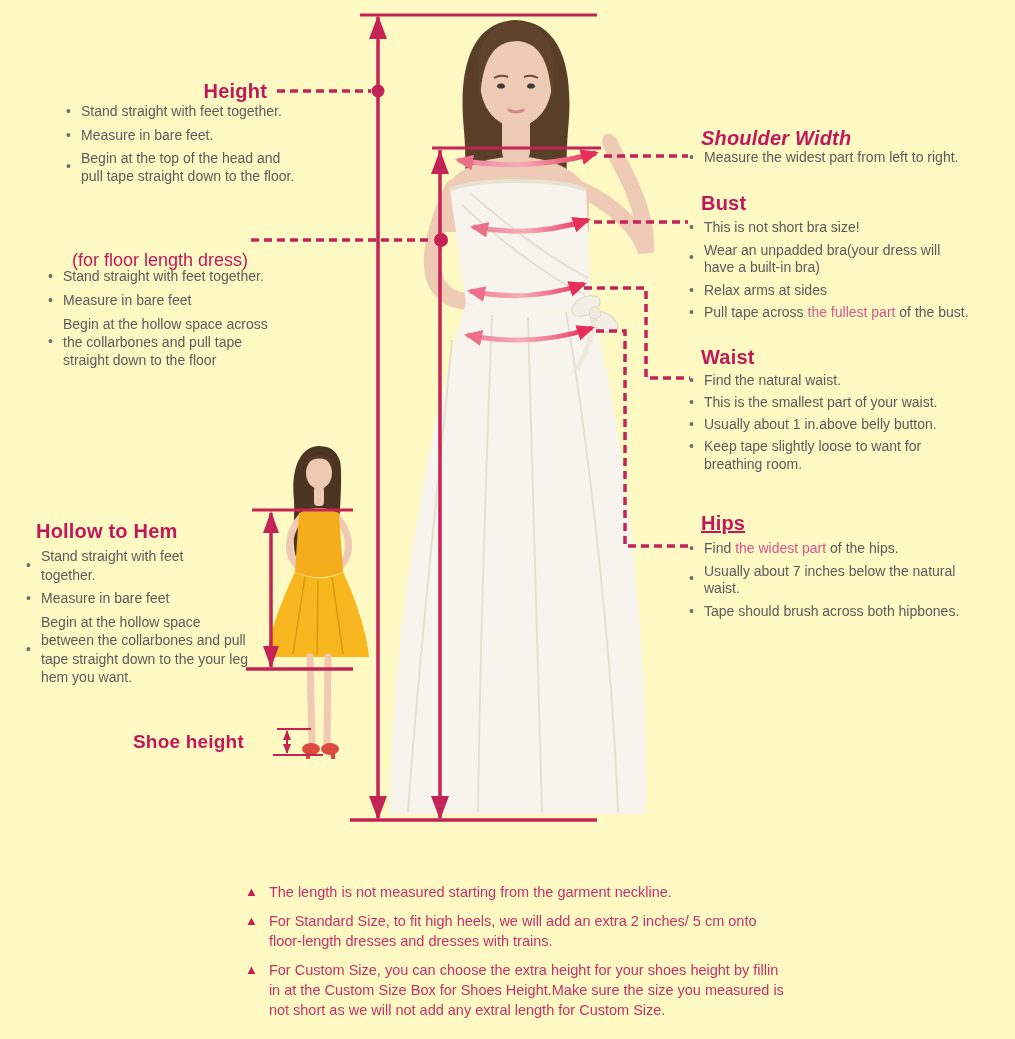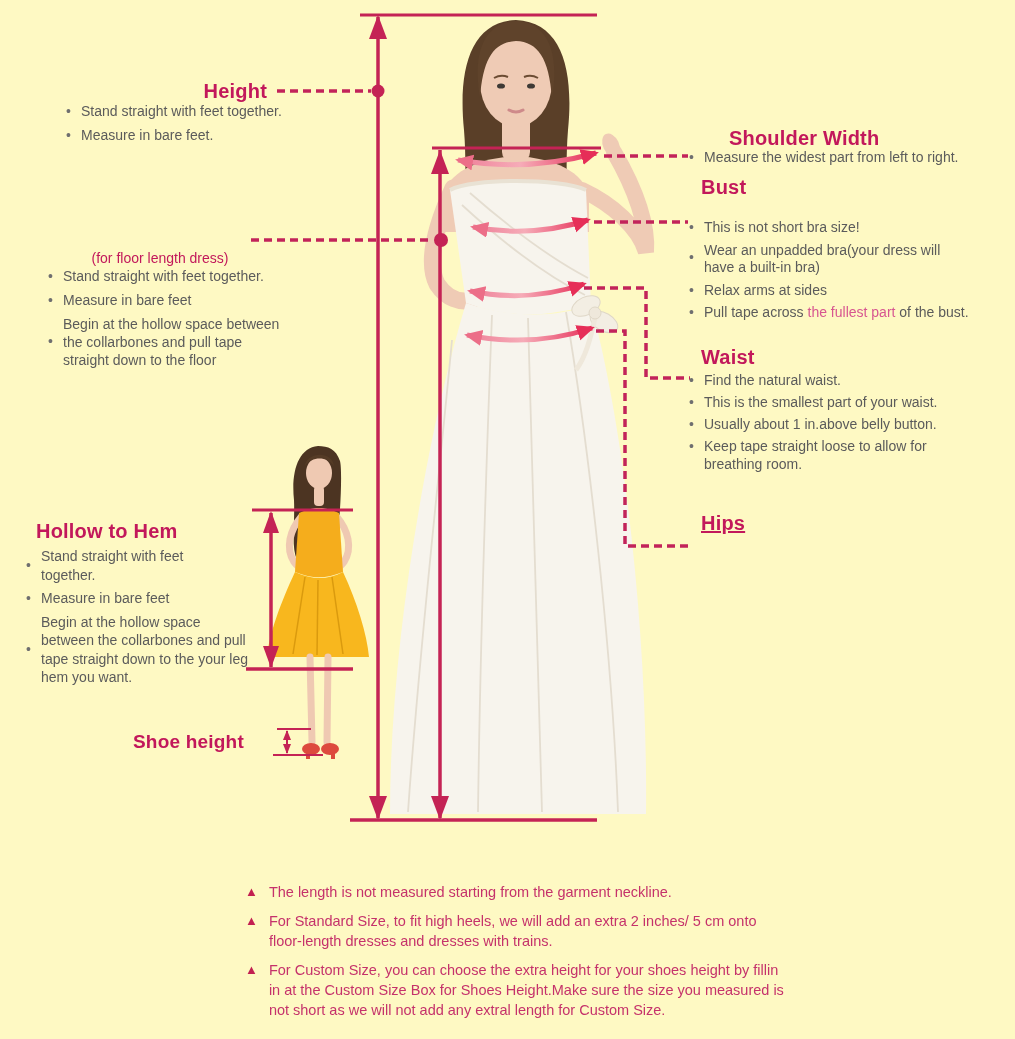--- a/index.html
+++ b/index.html
@@ -5,41 +5,41 @@
   html,body{margin:0;padding:0;background:#ffffff;}
   .canvas{
     position:relative;width:1015px;height:1039px;background:#fef9c3;
     font-family:"Liberation Sans",sans-serif;overflow:hidden;
   }
   .svg-layer{position:absolute;left:0;top:0;}
   .sec-title{
     position:absolute;color:#C2185B;font-size:20px;font-weight:bold;
     letter-spacing:.2px;white-space:nowrap;
   }
-  .sec-sub{position:absolute;color:#C2185B;font-size:14px;white-space:nowrap;}
+  .sec-sub{position:absolute;color:#C2185B;font-size:18px;white-space:nowrap;}
   ul.blts{
     position:absolute;margin:0;padding:0;list-style:none;color:#5B5B5B;
     font-size:14px;line-height:17.5px;
   }
   ul.blts li{position:relative;padding-left:17px;margin-bottom:6px;white-space:pre-line;}
   ul.blts li::before{content:"\2022";position:absolute;left:2px;top:0;color:#6F6F6F;}
   ul.blts li.cmid::before{top:50%;transform:translateY(-55%);}
   .hl{color:#D75690;}
   #height-title{top:80px;left:120px;width:147px;text-align:right;}
   #height-ul{top:103px;left:64px;width:285px;}
   #hf-title{top:228px;left:62px;width:196px;text-align:center;}
   #hf-sub{top:250px;left:62px;width:196px;text-align:center;}
   #hf-ul{top:267px;left:46px;width:290px;line-height:18px;}
   #hh-title{top:520px;left:36px;text-align:center;}
   #hh-ul{top:547px;left:24px;width:280px;line-height:18.5px;}
   #hh-ul li{margin-bottom:5px;}
   #shoe-label{top:731px;left:133px;font-size:19px;}
-  #sw-title{top:127px;left:729px;}
+  #sw-title{top:127px;left:701px;font-style:italic;}
   #sw-ul{top:149px;left:687px;width:326px;}
-  #bust-title{top:176px;left:701px;}
+  #bust-title{top:192px;left:701px;}
   #bust-ul{top:219px;left:687px;width:326px;}
   #bust-ul li{margin-bottom:5px;}
   #waist-title{top:346px;left:701px;}
   #waist-ul{top:372px;left:687px;width:326px;}
   #waist-ul li{margin-bottom:4.5px;}
   #hips-title{top:512px;left:701px;text-decoration:underline;}
   #hips-ul{top:540px;left:687px;width:326px;}
   #hips-ul li{margin-bottom:5px;}
   .notes{position:absolute;left:245px;top:882px;width:660px;}
   .note{display:flex;gap:11px;margin-bottom:9px;color:#C5326B;font-size:14.5px;line-height:20px;}
@@ -167,27 +167,29 @@
       <path d="M473,227 Q532,238 588,220" marker-start="url(#mStart)" marker-end="url(#mEnd)"></path>
       <path d="M470,291 Q528,303 584,284" marker-start="url(#mStart)" marker-end="url(#mEnd)"></path>
       <path d="M467,335 Q532,348 592,328" marker-start="url(#mStart)" marker-end="url(#mEnd)"></path>
     </g>
   </svg>
 
   <div class="sec-title" id="height-title">Height</div>
   <ul class="blts" id="height-ul">
     <li>Stand straight with feet together.</li>
     <li>Measure in bare feet.</li>
+    <li class="cmid">Begin at the top of the head and
+pull tape straight down to the floor.</li>
   </ul>
 
   <div class="sec-sub" id="hf-sub">(for floor length dress)</div>
   <ul class="blts" id="hf-ul">
     <li>Stand straight with feet together.</li>
     <li>Measure in bare feet</li>
-    <li class="cmid">Begin at the hollow space between
+    <li class="cmid">Begin at the hollow space across
 the collarbones and pull tape
 straight down to the floor</li>
   </ul>
 
   <div class="sec-title" id="hh-title">Hollow to Hem</div>
   <ul class="blts" id="hh-ul">
     <li class="cmid">Stand straight with feet
 together.</li>
     <li>Measure in bare feet</li>
     <li class="cmid">Begin at the hollow space
@@ -210,25 +212,31 @@
 have a built-in bra)</li>
     <li>Relax arms at sides</li>
     <li><span>Pull tape across </span><span class="hl">the fullest part</span><span> of the bust.</span></li>
   </ul>
 
   <div class="sec-title" id="waist-title">Waist</div>
   <ul class="blts" id="waist-ul">
     <li>Find the natural waist.</li>
     <li>This is the smallest part of your waist.</li>
     <li>Usually about 1 in.above belly button.</li>
-    <li>Keep tape straight loose to allow for
+    <li>Keep tape slightly loose to want for
 breathing room.</li>
   </ul>
 
   <div class="sec-title" id="hips-title">Hips</div>
+  <ul class="blts" id="hips-ul">
+    <li><span>Find </span><span class="hl">the widest part</span><span> of the hips.</span></li>
+    <li class="cmid">Usually about 7 inches below the natural
+waist.</li>
+    <li>Tape should brush across both hipbones.</li>
+  </ul>
 
   <div class="notes">
     <div class="note">
       <span class="tri">▲</span>
       <span class="txt">The length is not measured starting from the garment neckline.</span>
     </div>
     <div class="note">
       <span class="tri">▲</span>
       <span class="txt">For Standard Size, to fit high heels, we will add an extra 2 inches/ 5  cm onto
 floor-length dresses and dresses with trains.</span>

